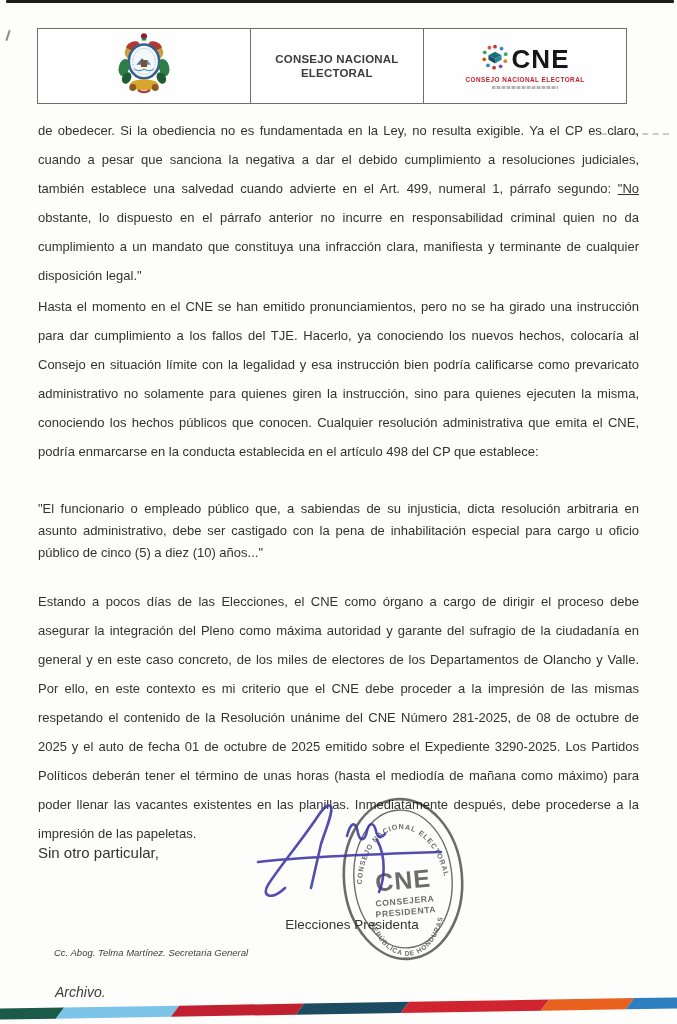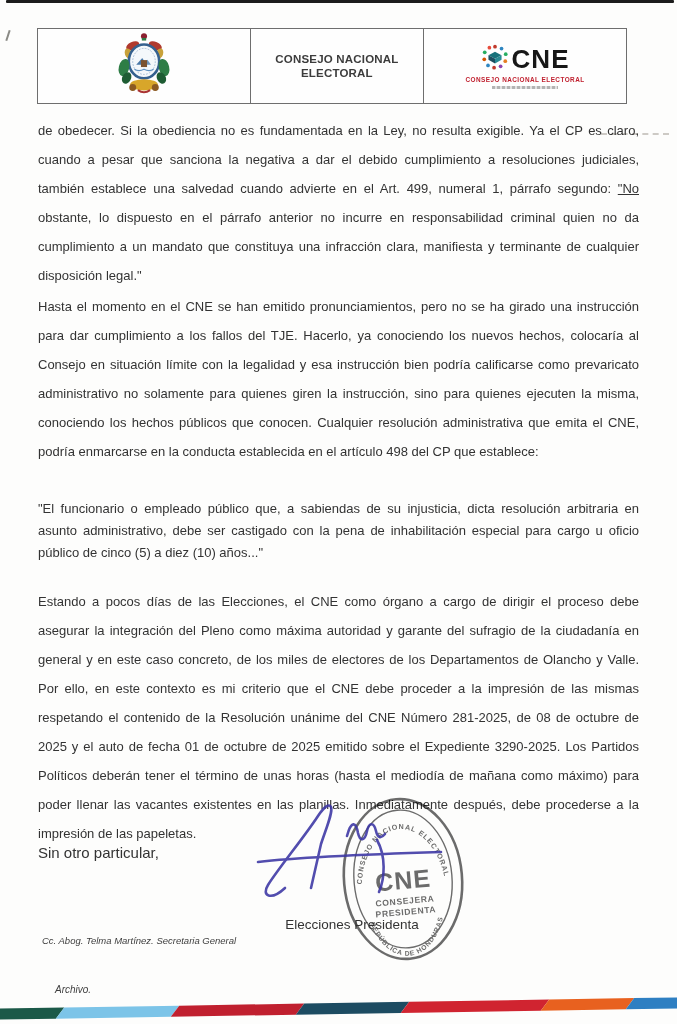--- a/index.html
+++ b/index.html
@@ -41,22 +41,22 @@
   .closing{position:absolute;left:38px;top:844px;font-size:15px;color:#333;margin:0;}
 
   
   .sig-name{position:absolute;left:222px;top:885px;width:270px;text-align:center;font-size:13.5px;font-weight:bold;color:#262626;letter-spacing:.3px;}
   .sig-title{position:absolute;left:222px;top:917px;width:260px;text-align:center;font-size:13.5px;color:#333;}
   .sig-ink{position:absolute;left:255px;top:798px;width:235px;height:108px;pointer-events:none;}
   .stamp{position:absolute;left:340px;top:795px;width:126px;height:168px;transform:rotate(-5deg);opacity:.8;mix-blend-mode:multiply;pointer-events:none;}
   .stamp text{fill:#474747;font-family:"Liberation Sans","DejaVu Sans",sans-serif;}
 
   
-  .cc-note{position:absolute;left:38px;top:931px;font-size:9.5px;font-style:italic;color:#3e3e3e;margin:4px;text-align:center;}
-  .archive-note{position:absolute;left:55px;top:984px;font-size:10px;font-style:italic;color:#3e3e3e;margin:0;}
+  .cc-note{position:absolute;left:38px;top:931px;font-size:9.5px;font-style:italic;color:#3e3e3e;margin:16px;text-align:center;}
+  .archive-note{position:absolute;left:55px;top:984px;font-size:14px;font-style:italic;color:#3e3e3e;margin:0;}
 
   
   .stripe{
     position:absolute;left:-15px;top:1003px;width:707px;height:11px;
     display:flex;transform:rotate(-0.95deg);overflow:visible;
   }
   .stripe-seg{height:100%;transform:skewX(-38deg);}
 </style>
 </head>
 <body>

